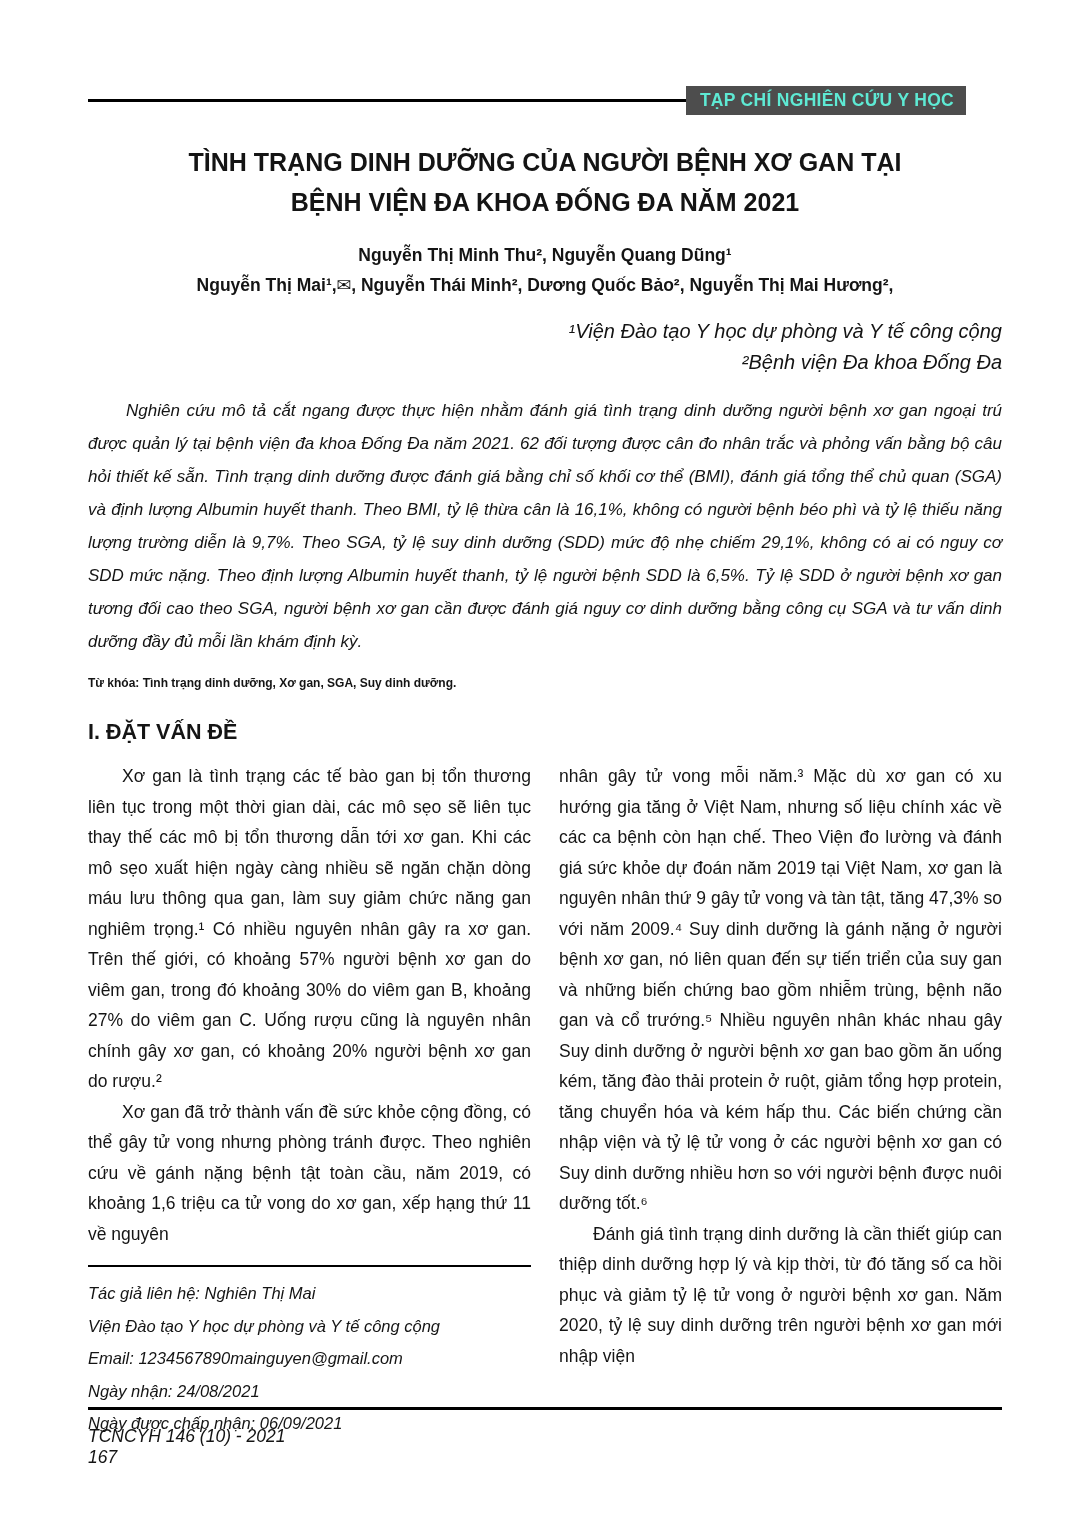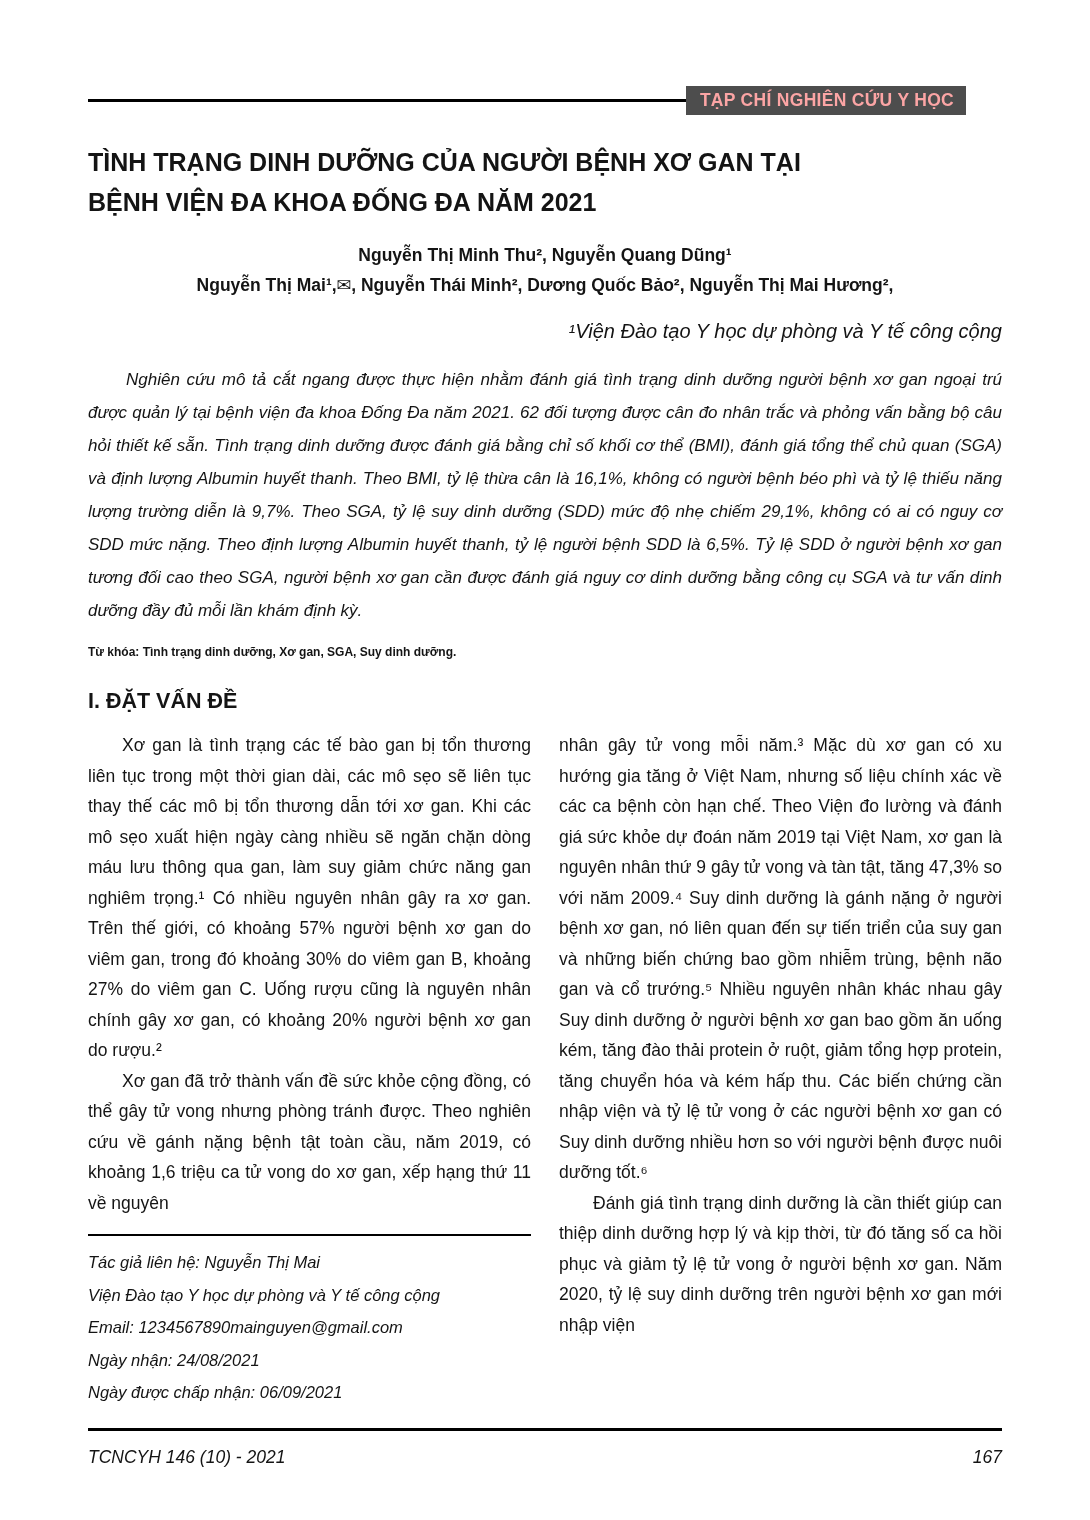--- a/index.html
+++ b/index.html
@@ -16,28 +16,28 @@
     overflow: hidden;
   }
   
   .header { position: relative; height: 30px; }
   .header-rule {
     position: absolute; left: 0; right: 36px; top: 13px;
     height: 3px; background: #000;
   }
   .journal-banner {
     position: absolute; right: 36px; top: 0;
-    background: #4d4d4d; color: #fca5a5;
+    background: #4d4d4d; color: #5eead4;
     font-weight: bold; font-size: 17.5px;
     padding: 4px 12px 4px 14px;
     letter-spacing: 0.3px;
     white-space: nowrap;
   }
   
-  .title { margin-top: 26px; font-weight: bold; font-size: 25px; line-height: 40px; }
+  .title { margin-top: 26px; text-align: center; font-weight: bold; font-size: 25px; line-height: 40px; }
   .title-line { display: block; }
   .authors { margin-top: 18px; text-align: center; font-weight: bold; font-size: 17.5px; line-height: 30px; }
   .authors-line { display: block; }
   .affiliations { margin-top: 16px; text-align: right; font-style: italic; font-size: 20px; line-height: 31px; }
   .affiliation-line { display: block; }
   
   .abstract {
     margin-top: 16px;
     font-style: italic;
     font-size: 17px;
@@ -69,20 +69,21 @@
   .footer {
     position: absolute;
     left: 88px; right: 88px; bottom: 52px;
     border-top: 3px solid #000;
     padding-top: 16px;
     display: flex;
     justify-content: space-between;
     align-items: baseline;
     font-style: italic;
     font-size: 17.5px;
+    flex-direction: column;
   }
 </style>
 </head>
 <body>
 
 <div class="page">
 
   <div class="header">
     <div class="header-rule"></div>
     <div class="journal-banner">TẠP CHÍ NGHIÊN CỨU Y HỌC</div>
@@ -93,36 +94,37 @@
     <span class="title-line">BỆNH VIỆN ĐA KHOA ĐỐNG ĐA NĂM 2021</span>
   </h1>
 
   <div class="authors">
     <span class="authors-line">Nguyễn Thị Minh Thu², Nguyễn Quang Dũng¹</span>
     <span class="authors-line">Nguyễn Thị Mai¹,✉, Nguyễn Thái Minh², Dương Quốc Bảo², Nguyễn Thị Mai Hương²,</span>
   </div>
 
   <div class="affiliations">
     <span class="affiliation-line">¹Viện Đào tạo Y học dự phòng và Y tế công cộng</span>
+    <span class="affiliation-line">²Bệnh viện Đa khoa Đống Đa</span>
   </div>
 
   <p class="abstract">Nghiên cứu mô tả cắt ngang được thực hiện nhằm đánh giá tình trạng dinh dưỡng người bệnh xơ gan ngoại trú được quản lý tại bệnh viện đa khoa Đống Đa năm 2021. 62 đối tượng được cân đo nhân trắc và phỏng vấn bằng bộ câu hỏi thiết kế sẵn. Tình trạng dinh dưỡng được đánh giá bằng chỉ số khối cơ thể (BMI), đánh giá tổng thể chủ quan (SGA) và định lượng Albumin huyết thanh. Theo BMI, tỷ lệ thừa cân là 16,1%, không có người bệnh béo phì và tỷ lệ thiếu năng lượng trường diễn là 9,7%. Theo SGA, tỷ lệ suy dinh dưỡng (SDD) mức độ nhẹ chiếm 29,1%, không có ai có nguy cơ SDD mức nặng. Theo định lượng Albumin huyết thanh, tỷ lệ người bệnh SDD là 6,5%. Tỷ lệ SDD ở người bệnh xơ gan tương đối cao theo SGA, người bệnh xơ gan cần được đánh giá nguy cơ dinh dưỡng bằng công cụ SGA và tư vấn dinh dưỡng đầy đủ mỗi lần khám định kỳ.</p>
 
   <p class="keywords"><span>Từ khóa:</span> <span>Tình trạng dinh dưỡng, Xơ gan, SGA, Suy dinh dưỡng.</span></p>
 
   <h2 class="section-heading">I. ĐẶT VẤN ĐỀ</h2>
 
   <div class="columns">
 
     <div class="column">
       <p class="para indent">Xơ gan là tình trạng các tế bào gan bị tổn thương liên tục trong một thời gian dài, các mô sẹo sẽ liên tục thay thế các mô bị tổn thương dẫn tới xơ gan. Khi các mô sẹo xuất hiện ngày càng nhiều sẽ ngăn chặn dòng máu lưu thông qua gan, làm suy giảm chức năng gan nghiêm trọng.¹ Có nhiều nguyên nhân gây ra xơ gan. Trên thế giới, có khoảng 57% người bệnh xơ gan do viêm gan, trong đó khoảng 30% do viêm gan B, khoảng 27% do viêm gan C. Uống rượu cũng là nguyên nhân chính gây xơ gan, có khoảng 20% người bệnh xơ gan do rượu.²</p>
       <p class="para indent">Xơ gan đã trở thành vấn đề sức khỏe cộng đồng, có thể gây tử vong nhưng phòng tránh được. Theo nghiên cứu về gánh nặng bệnh tật toàn cầu, năm 2019, có khoảng 1,6 triệu ca tử vong do xơ gan, xếp hạng thứ 11 về nguyên</p>
 
       <div class="contact">
-        <div class="contact-line">Tác giả liên hệ: Nguyễn Thị Mai</div>
+        <div class="contact-line">Tác giả liên hệ: Nghiên Thị Mai</div>
         <div class="contact-line">Viện Đào tạo Y học dự phòng và Y tế công cộng</div>
         <div class="contact-line">Email: 1234567890mainguyen@gmail.com</div>
         <div class="contact-line">Ngày nhận: 24/08/2021</div>
         <div class="contact-line">Ngày được chấp nhận: 06/09/2021</div>
       </div>
     </div>
 
     <div class="column">
       <p class="para">nhân gây tử vong mỗi năm.³ Mặc dù xơ gan có xu hướng gia tăng ở Việt Nam, nhưng số liệu chính xác về các ca bệnh còn hạn chế. Theo Viện đo lường và đánh giá sức khỏe dự đoán năm 2019 tại Việt Nam, xơ gan là nguyên nhân thứ 9 gây tử vong và tàn tật, tăng 47,3% so với năm 2009.⁴ Suy dinh dưỡng là gánh nặng ở người bệnh xơ gan, nó liên quan đến sự tiến triển của suy gan và những biến chứng bao gồm nhiễm trùng, bệnh não gan và cổ trướng.⁵ Nhiều nguyên nhân khác nhau gây Suy dinh dưỡng ở người bệnh xơ gan bao gồm ăn uống kém, tăng đào thải protein ở ruột, giảm tổng hợp protein, tăng chuyển hóa và kém hấp thu. Các biến chứng cần nhập viện và tỷ lệ tử vong ở các người bệnh xơ gan có Suy dinh dưỡng nhiều hơn so với người bệnh được nuôi dưỡng tốt.⁶</p>
       <p class="para indent">Đánh giá tình trạng dinh dưỡng là cần thiết giúp can thiệp dinh dưỡng hợp lý và kịp thời, từ đó tăng số ca hồi phục và giảm tỷ lệ tử vong ở người bệnh xơ gan. Năm 2020, tỷ lệ suy dinh dưỡng trên người bệnh xơ gan mới nhập viện</p>

